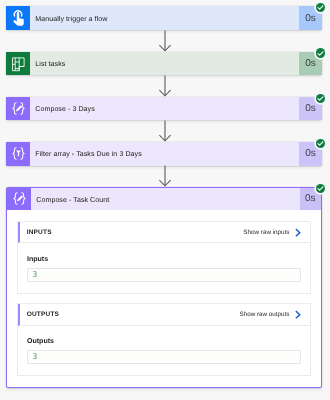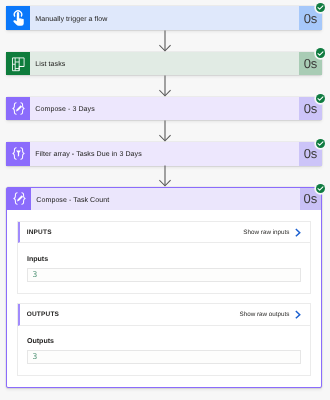--- a/index.html
+++ b/index.html
@@ -8,21 +8,21 @@
        -webkit-font-smoothing:antialiased;text-rendering:geometricPrecision;overflow:hidden;}
   .flow{position:relative;width:330px;height:400px;filter:opacity(1);}
 
 
   
   .card{position:absolute;left:6px;width:316px;height:23.5px;display:flex;align-items:stretch;
         background:#fff;border-radius:2px;box-shadow:0 0 0 0.6px rgba(0,0,0,.085),0 0.3px 0.9px rgba(0,0,0,.05),0 1.4px 3.2px rgba(0,0,0,.07);}
   .icon-box{width:23.5px;height:23.5px;flex:0 0 23.5px;display:flex;align-items:center;justify-content:center;}
   .card-title{flex:1 1 auto;display:flex;align-items:center;padding-top:2.2px;padding-left:5.8px;font-size:7.05px;color:#21201e;
               letter-spacing:.01em;overflow:hidden;white-space:nowrap;}
-  .duration{flex:0 0 23px;display:flex;align-items:center;justify-content:center;font-size:13px;color:#3b3a39;}
+  .duration{flex:0 0 23px;display:flex;align-items:center;justify-content:center;font-size:10px;color:#3b3a39;}
 
   .badge{position:absolute;width:9.2px;height:9.2px;border-radius:50%;background:#107c41;
          box-shadow:0 0 0 1.7px #f7f7f7;display:flex;align-items:center;justify-content:center;}
   .badge svg{width:7px;height:7px;display:block;}
 
   .arrow{position:absolute;left:0;width:330px;display:flex;justify-content:center;}
 
   
   .xcard{position:absolute;left:6px;width:316.2px;border:1.5px solid #8b6cfc;border-radius:2px;background:#fff;
          box-sizing:border-box;box-shadow:0 0 0 0.6px rgba(0,0,0,.085),0 0.3px 0.9px rgba(0,0,0,.05),0 1.4px 3.2px rgba(0,0,0,.07);}

